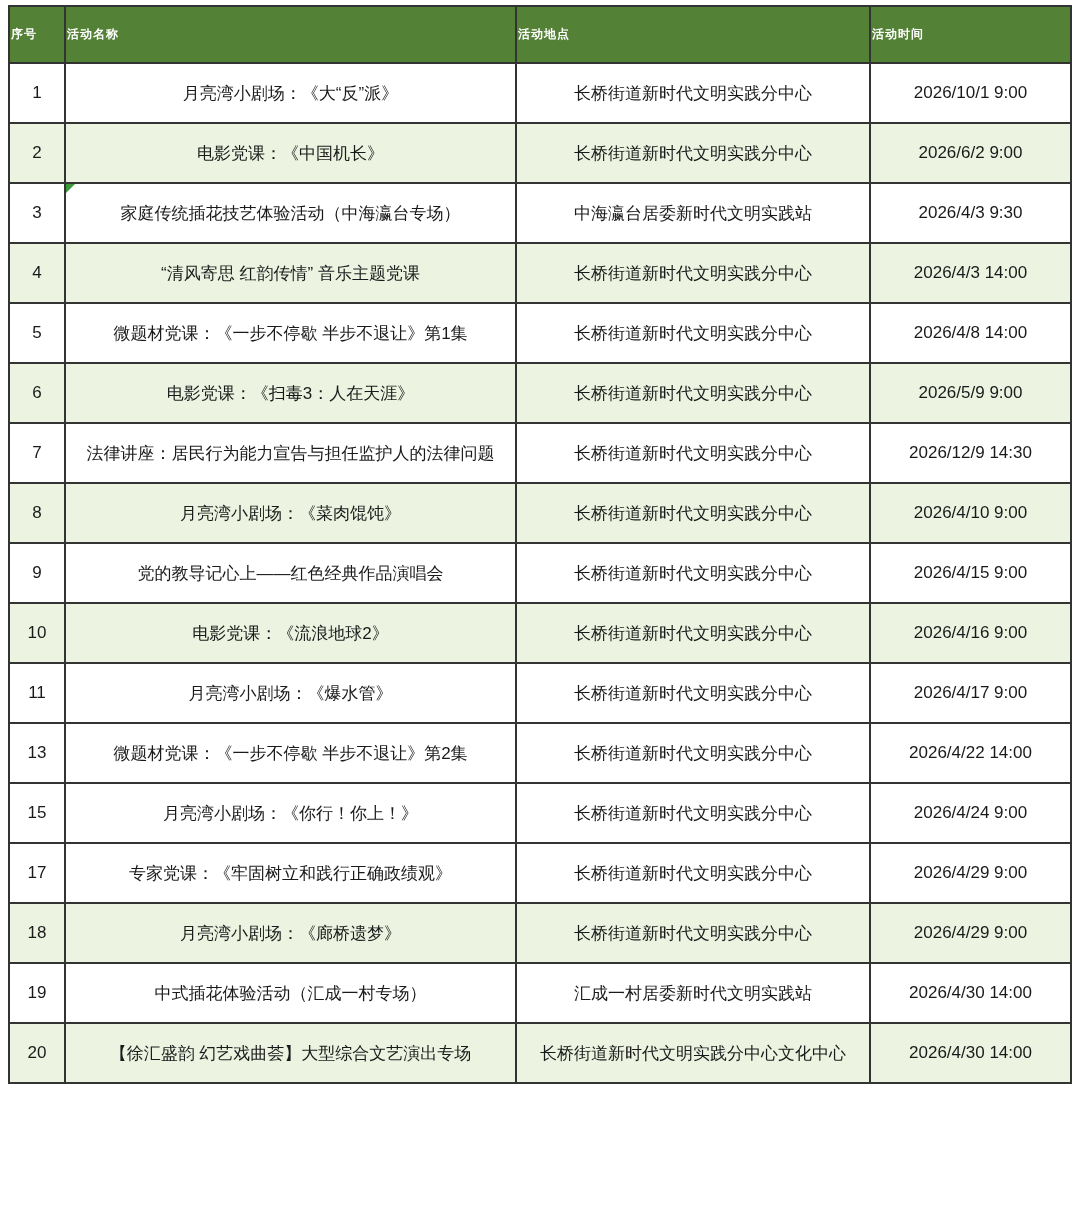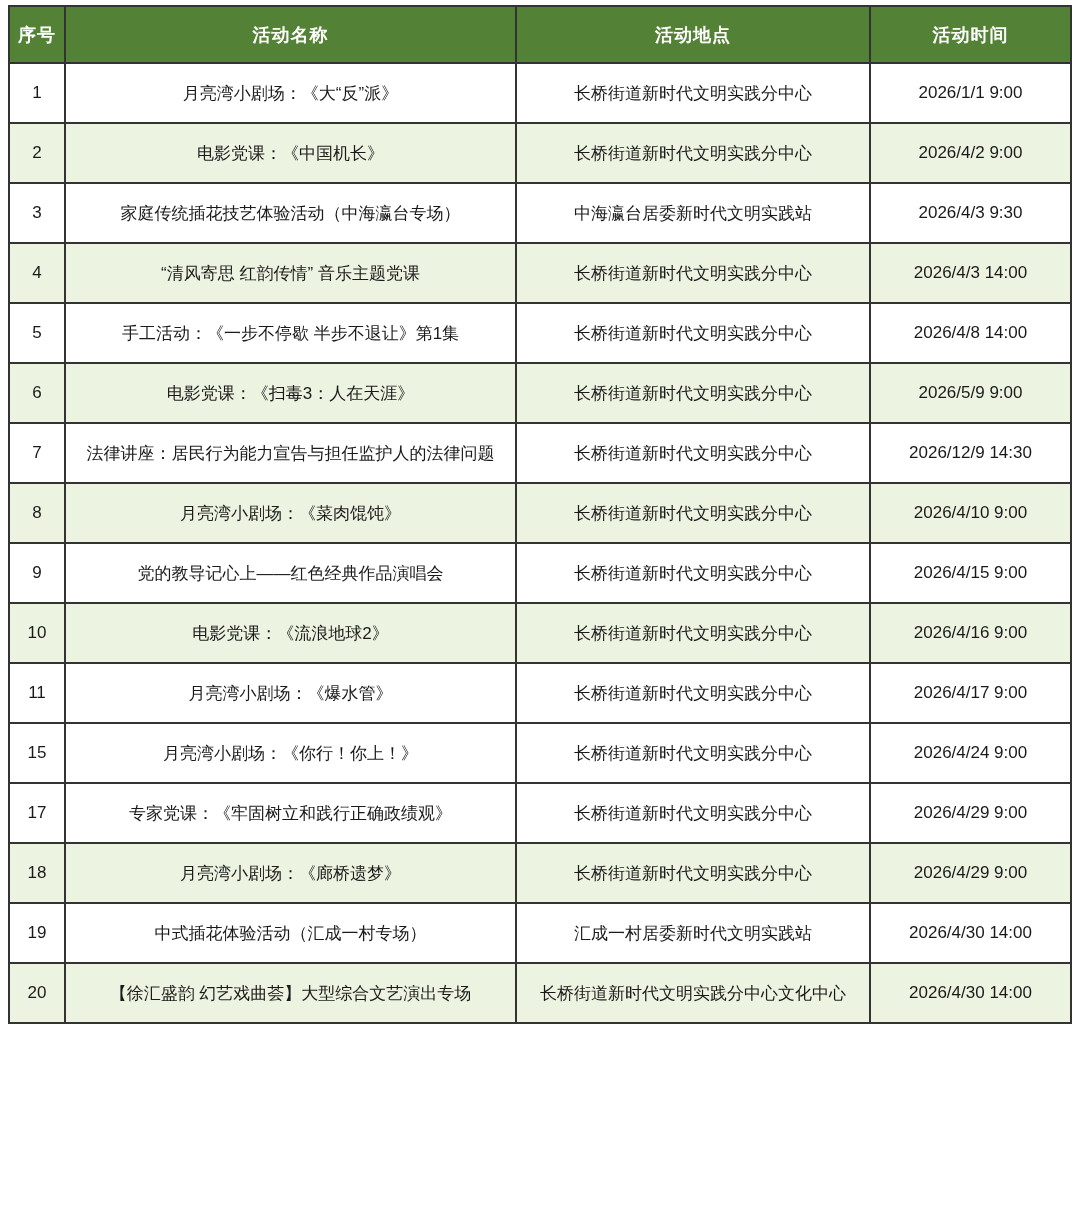--- a/index.html
+++ b/index.html
@@ -23,43 +23,43 @@
     table-layout: fixed;
   }
   table.schedule col.c-no   { width: 56px; }
   table.schedule col.c-name { width: 451px; }
   table.schedule col.c-loc  { width: 354px; }
   table.schedule col.c-time { width: 201px; }
 
   table.schedule th {
     background: #538135;
     color: #ffffff;
-    font-size: 18px;
+    font-size: 12px;
     font-weight: bold;
     height: 53px;
-    text-align: center;
+    text-align: left;
     vertical-align: middle;
     border: 2px solid #333333;
     letter-spacing: 1px;
   }
   table.schedule td {
     height: 54px;
     text-align: center;
     vertical-align: middle;
     border: 2px solid #333333;
     font-size: 17px;
     color: #1a1a1a;
     padding: 2px 6px;
     overflow: hidden;
     white-space: nowrap;
   }
   table.schedule tr.odd td  { background: #ffffff; }
   table.schedule tr.even td { background: #ECF4E1; }
 
-  td.has-marker { position: relative; border-radius: 26px; }
+  td.has-marker { position: relative; }
   .error-marker {
     position: absolute;
     top: 0;
     left: 0;
     width: 0;
     height: 0;
     border-top: 9px solid #3a9a3a;
     border-right: 9px solid transparent;
   }
 </style>
@@ -80,43 +80,43 @@
         <th>活动名称</th>
         <th>活动地点</th>
         <th>活动时间</th>
       </tr>
     </thead>
     <tbody id="tbody">
         <tr class="odd">
           <td>1</td>
           <td>月亮湾小剧场：《大“反”派》</td>
           <td>长桥街道新时代文明实践分中心</td>
-          <td>2026/1/1 9:00</td>
+          <td>2026/10/1 9:00</td>
         </tr>
         <tr class="even">
           <td>2</td>
           <td>电影党课：《中国机长》</td>
           <td>长桥街道新时代文明实践分中心</td>
-          <td>2026/4/2 9:00</td>
+          <td>2026/6/2 9:00</td>
         </tr>
         <tr class="odd">
           <td>3</td>
           <td class="has-marker">家庭传统插花技艺体验活动（中海瀛台专场）<span class="error-marker"></span></td>
           <td>中海瀛台居委新时代文明实践站</td>
           <td>2026/4/3 9:30</td>
         </tr>
         <tr class="even">
           <td>4</td>
           <td>“清风寄思 红韵传情” 音乐主题党课</td>
           <td>长桥街道新时代文明实践分中心</td>
           <td>2026/4/3 14:00</td>
         </tr>
         <tr class="odd">
           <td>5</td>
-          <td>手工活动：《一步不停歇 半步不退让》第1集</td>
+          <td>微题材党课：《一步不停歇 半步不退让》第1集</td>
           <td>长桥街道新时代文明实践分中心</td>
           <td>2026/4/8 14:00</td>
         </tr>
         <tr class="even">
           <td>6</td>
           <td>电影党课：《扫毒3：人在天涯》</td>
           <td>长桥街道新时代文明实践分中心</td>
           <td>2026/5/9 9:00</td>
         </tr>
         <tr class="odd">
@@ -143,20 +143,26 @@
           <td>长桥街道新时代文明实践分中心</td>
           <td>2026/4/16 9:00</td>
         </tr>
         <tr class="odd">
           <td>11</td>
           <td>月亮湾小剧场：《爆水管》</td>
           <td>长桥街道新时代文明实践分中心</td>
           <td>2026/4/17 9:00</td>
         </tr>
         <tr class="odd">
+          <td>13</td>
+          <td>微题材党课：《一步不停歇 半步不退让》第2集</td>
+          <td>长桥街道新时代文明实践分中心</td>
+          <td>2026/4/22 14:00</td>
+        </tr>
+        <tr class="odd">
           <td>15</td>
           <td>月亮湾小剧场：《你行！你上！》</td>
           <td>长桥街道新时代文明实践分中心</td>
           <td>2026/4/24 9:00</td>
         </tr>
         <tr class="odd">
           <td>17</td>
           <td>专家党课：《牢固树立和践行正确政绩观》</td>
           <td>长桥街道新时代文明实践分中心</td>
           <td>2026/4/29 9:00</td>

